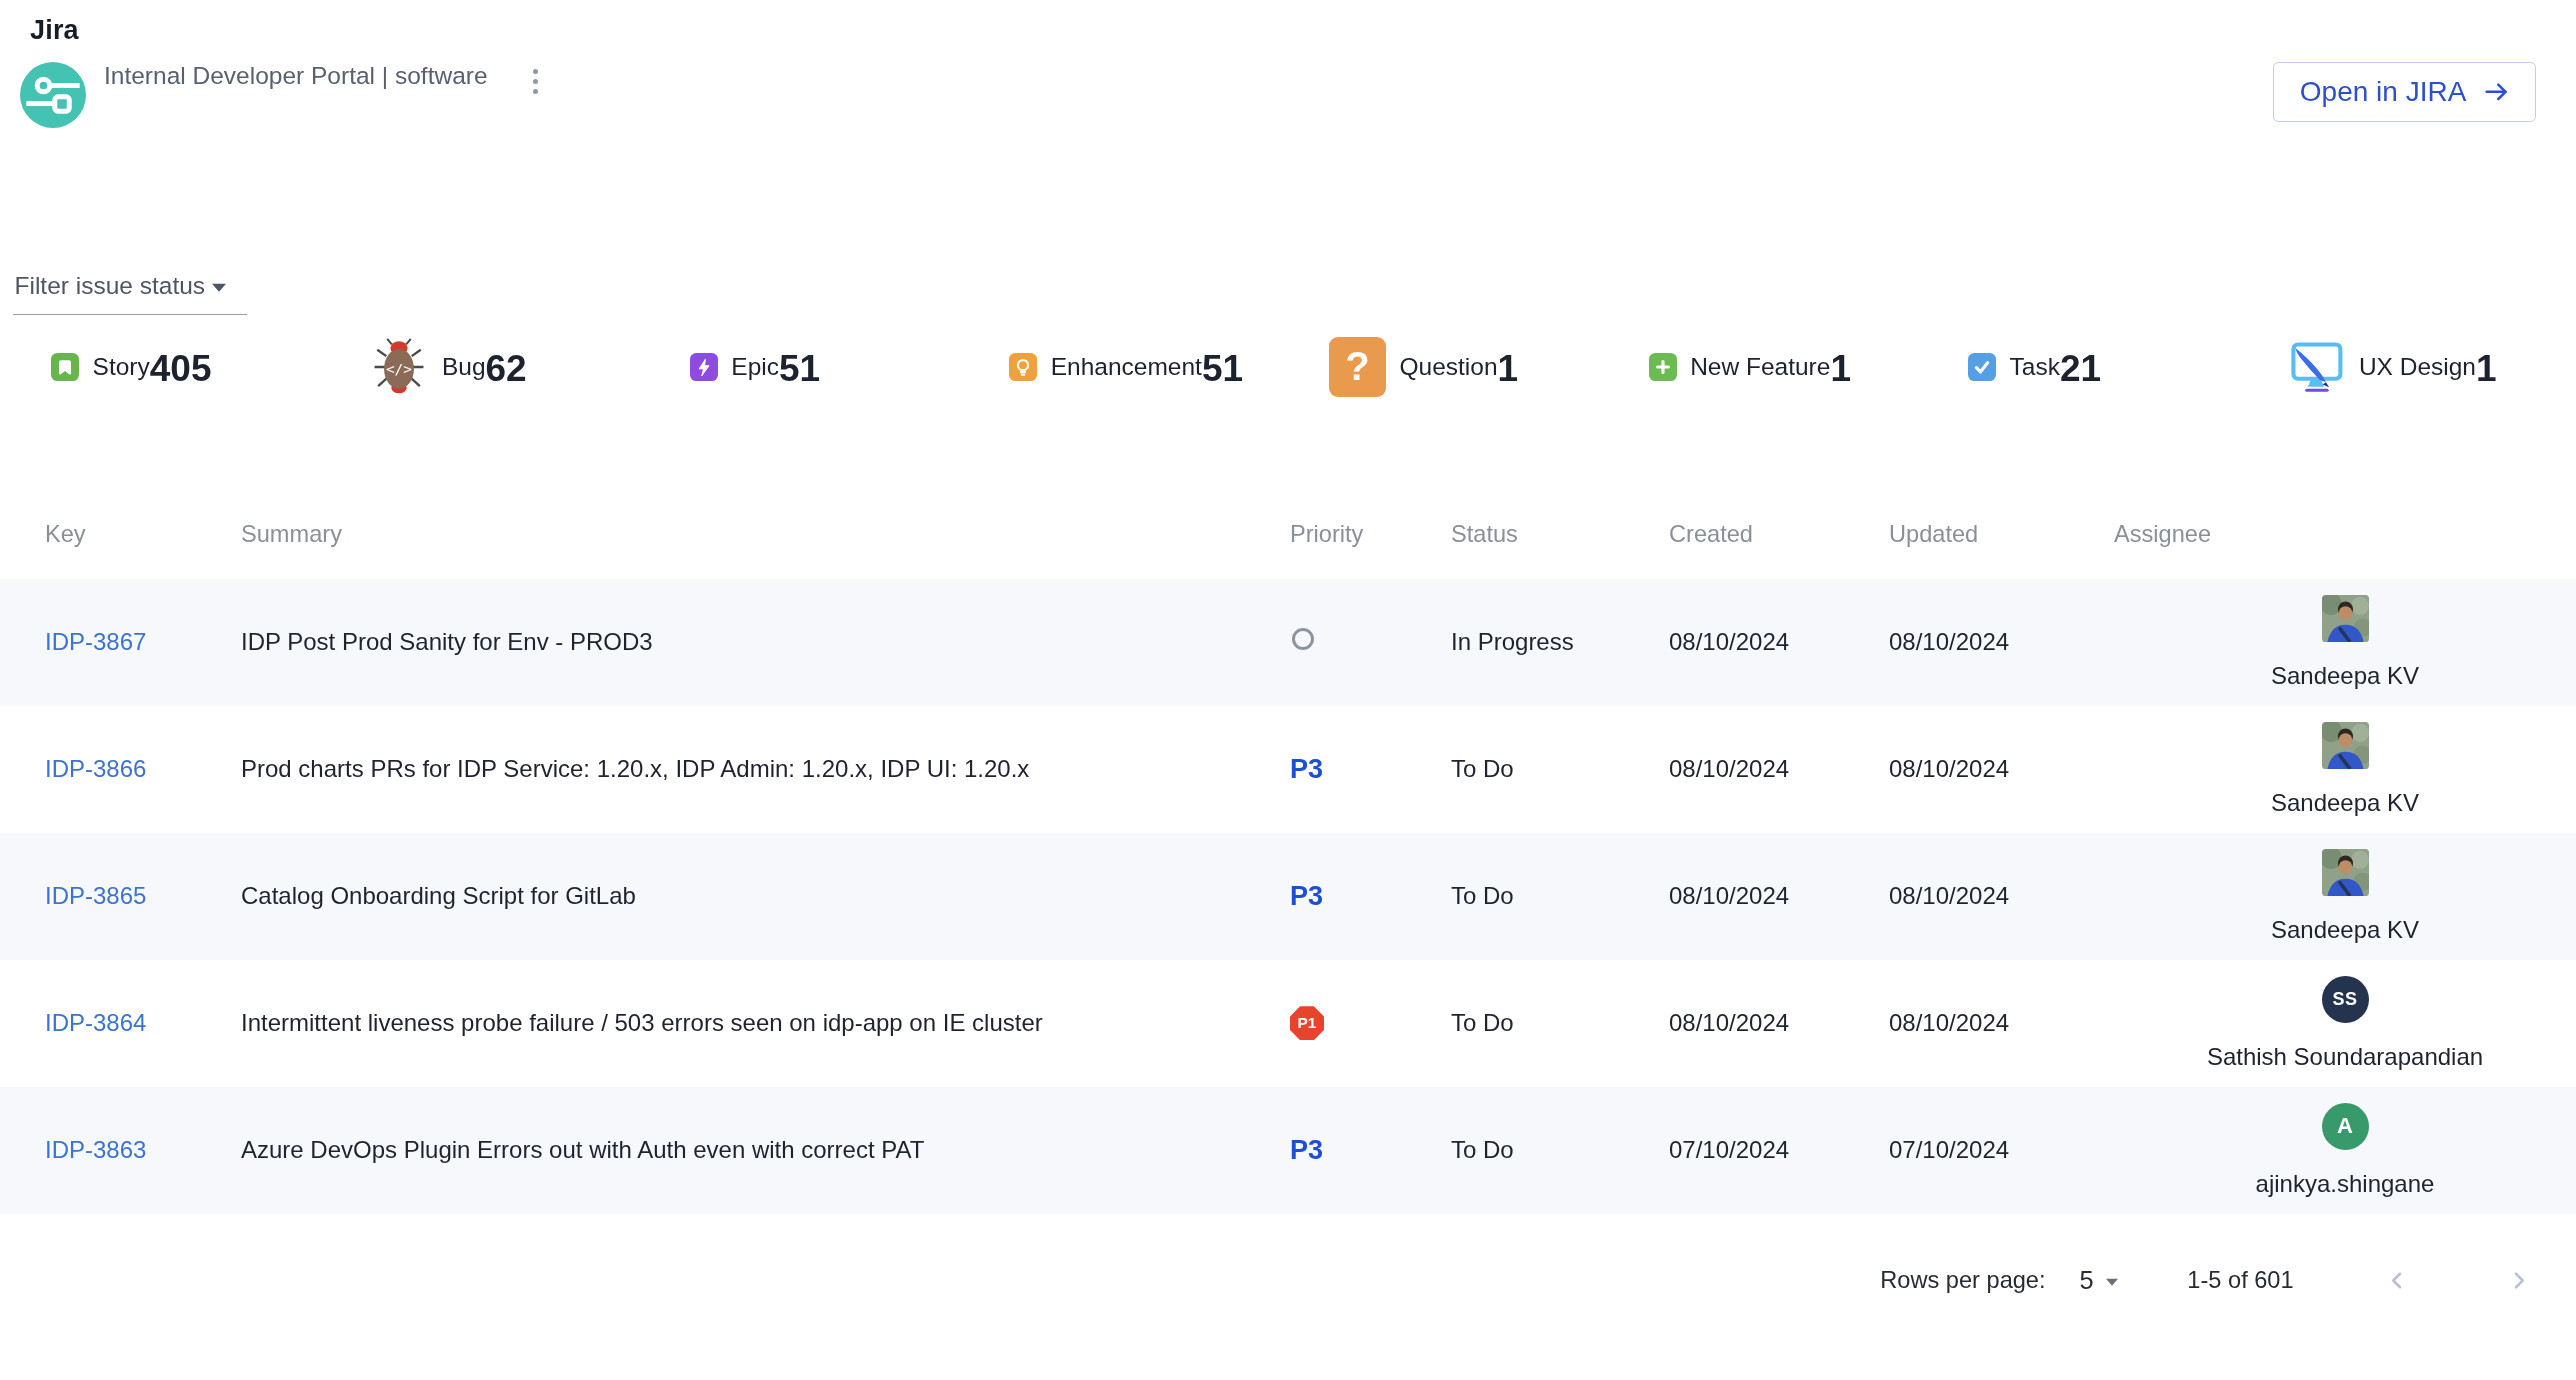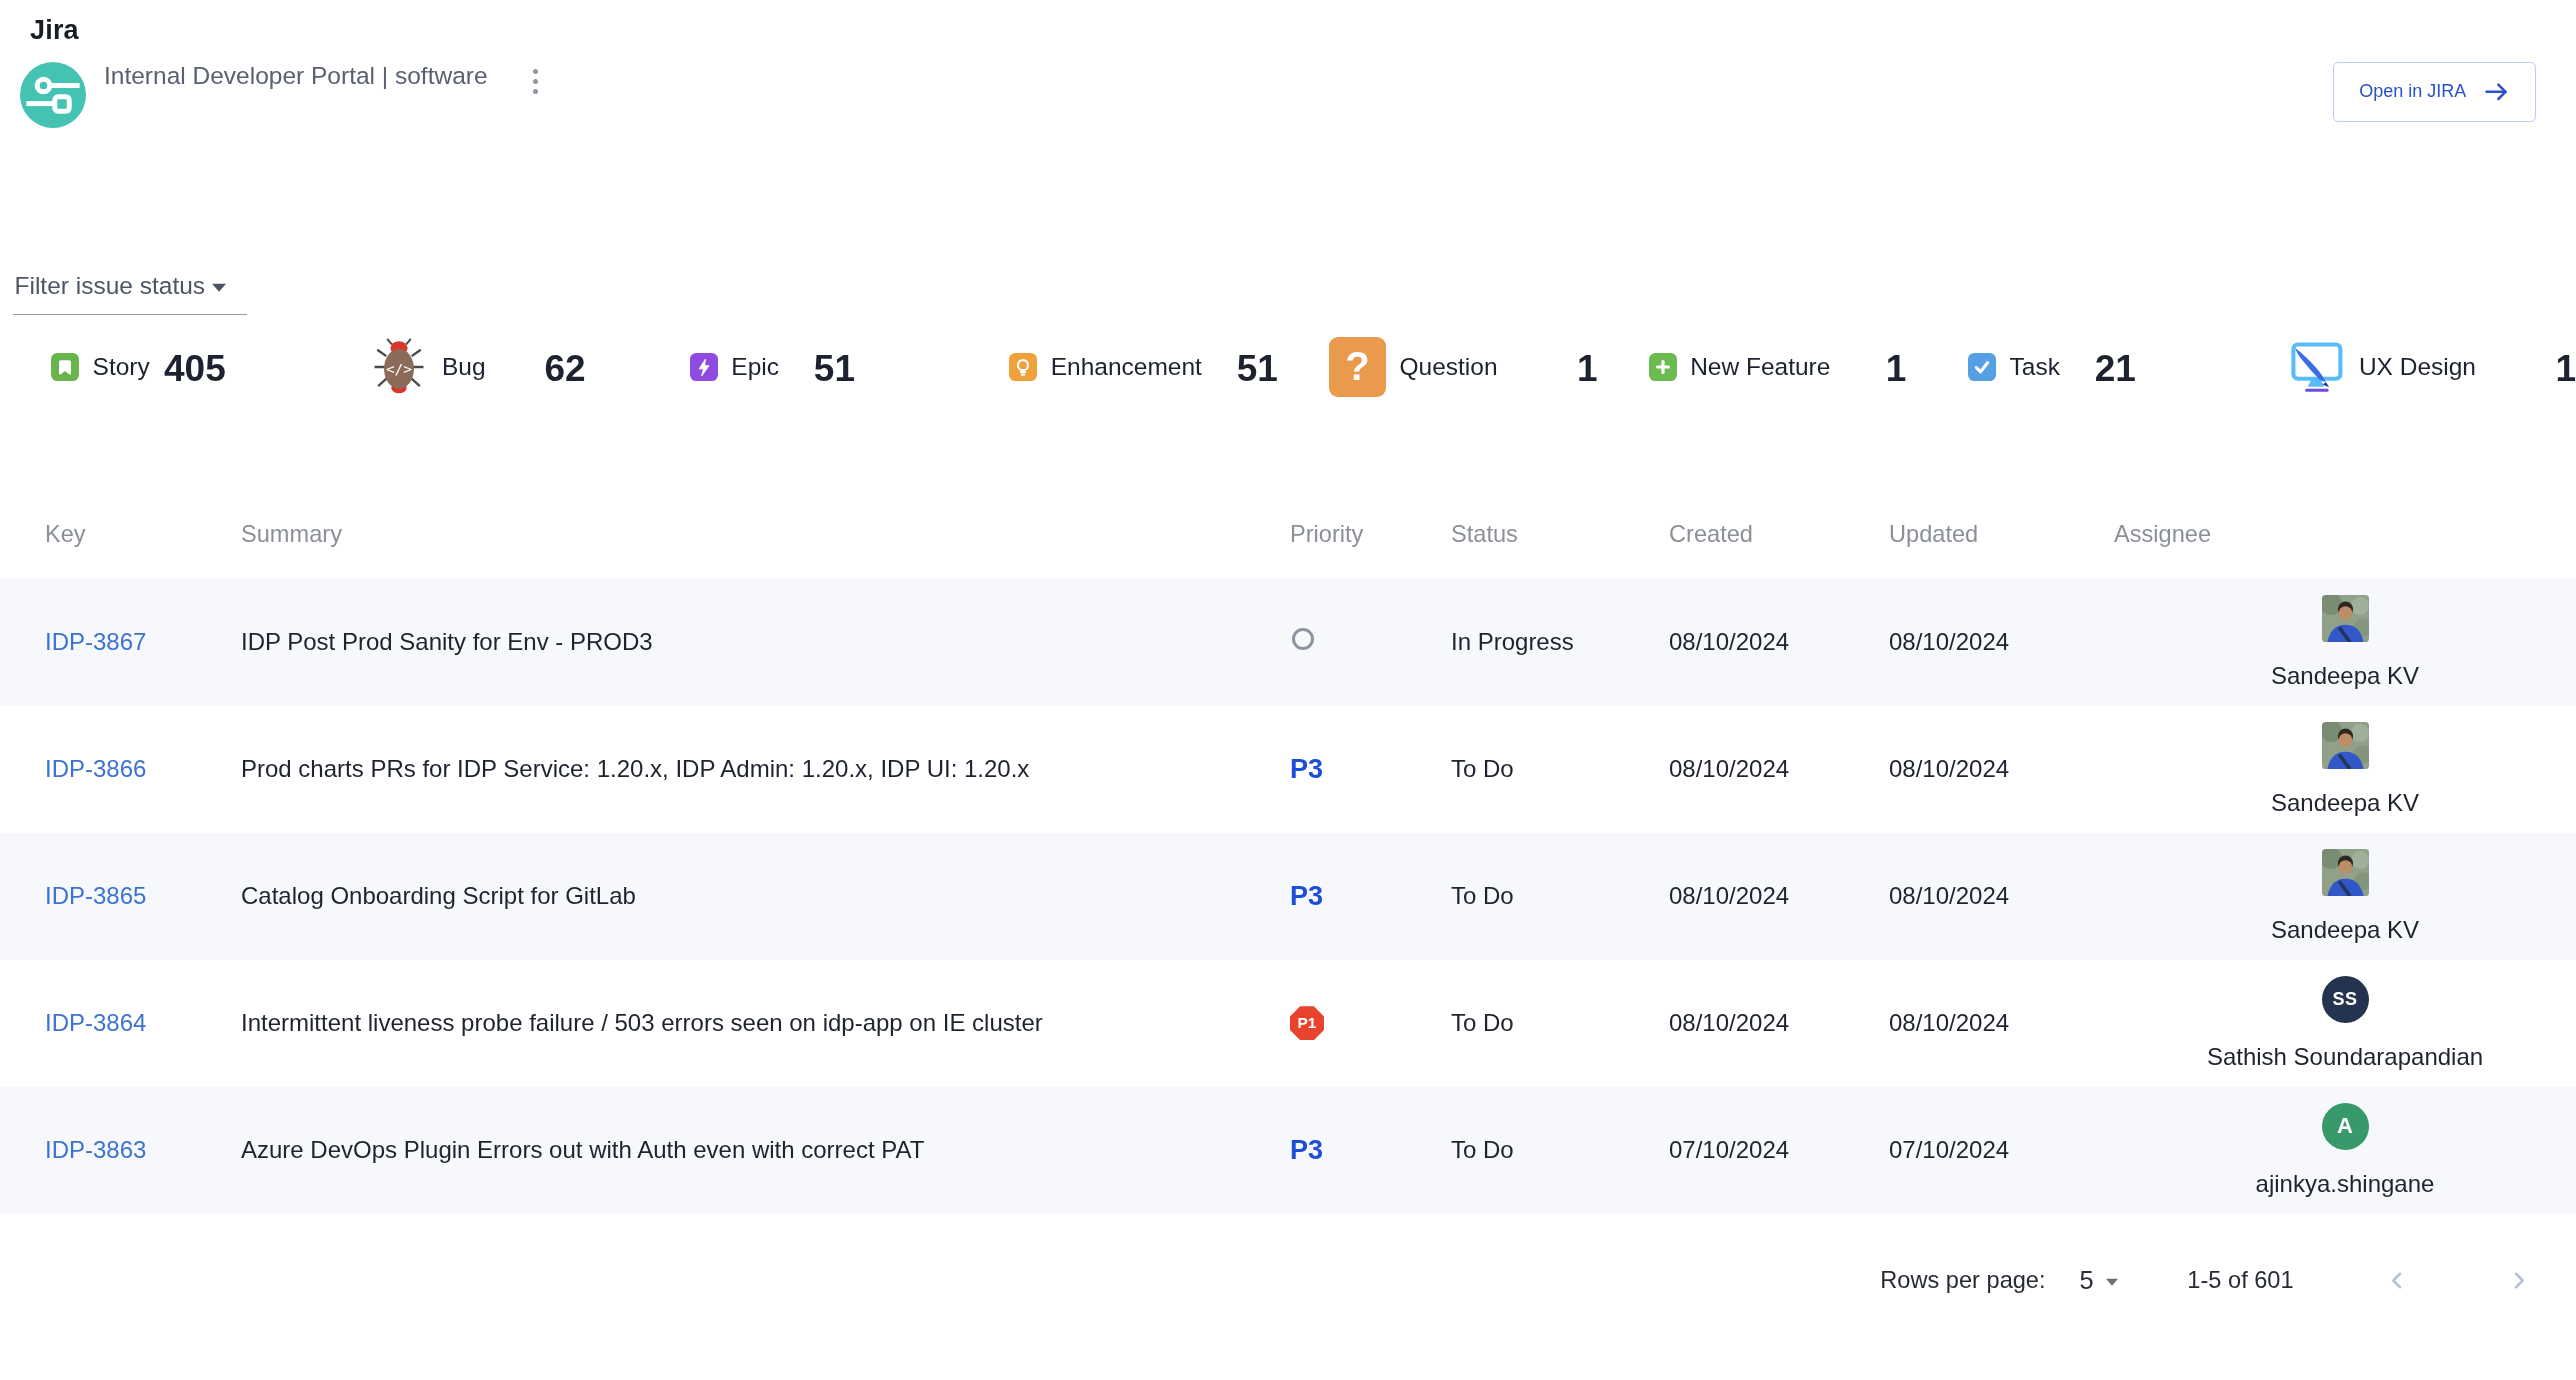--- a/index.html
+++ b/index.html
@@ -13,36 +13,36 @@
   .page-title { font-size:27px; font-weight:700; color:#181c25; letter-spacing:0.2px; }
 
   .entity-bar { display:flex; align-items:flex-start; margin:16.3px 40px 0 20px; height:67px; }
   .logo { width:66px; height:66px; flex:0 0 auto; }
   .entity-title { margin-left:18px; font-size:24.5px; color:#596070; }
   .menu-btn { margin-left:38px; display:flex; flex-direction:column; gap:4.5px; padding:7.3px; cursor:pointer; background:none; border:none; }
   .menu-btn i { width:5.4px; height:5.4px; border-radius:50%; background:#9097a3; display:block; }
   .spacer { flex:1; }
   .open-jira-btn { display:flex; align-items:center; gap:16.3px; height:60px; padding:0 25.4px;
     background:#fff; border:1.5px solid #bfcbf3; border-radius:5.4px; color:#2c50cb;
-    font-size:18px; font-family:inherit; cursor:pointer; }
+    font-size:28px; font-family:inherit; cursor:pointer; }
 
   
   .filter-select { display:inline-flex; align-items:center; margin:143px 0 0 12.7px;
     font-size:24.5px; color:#4e5563; padding:0 9px 14.5px 1.8px; border-bottom:0.9px solid #999ea6;
     min-width:234px; cursor:pointer; }
   .caret-down { display:inline-block; width:0; height:0; margin-left:7.3px; transform:translateY(1.8px);
     border-left:7.3px solid transparent; border-right:7.3px solid transparent; border-top:8.2px solid #4e5563; }
 
   
   .stats { display:grid; grid-template-columns:repeat(8,1fr); margin-top:20px; }
   .stat { padding-left:51px; }
   .stat-inner { display:inline-flex; flex-direction:row; }
   .stat-head { display:flex; align-items:center; gap:13.6px; height:63px; }
   .stat-label { font-size:24.5px; color:#1c222e; white-space:nowrap; }
-  .stat-count { margin-top:12.7px; font-size:37px; font-weight:700; color:#1c222e; text-align:right; }
+  .stat-count { margin-top:12.7px; font-size:37px; font-weight:700; color:#1c222e; text-align:left; }
   .w-s { width:76px; } .w-l { width:100px; }
   .ticon { width:28px; height:28px; border-radius:6.3px; display:inline-flex; align-items:center; justify-content:center; flex:0 0 auto; }
   .bigicon { display:inline-flex; flex:0 0 auto; }
   .q-icon { width:57px; height:60px; border-radius:9px; background:#ea9a4d; color:#fff;
     display:inline-flex; align-items:center; justify-content:center; flex:0 0 auto; }
   .q-icon::after { content:"?"; font-size:40px; font-weight:700; }
 
   
   .issues-table { margin-top:89px; }
   .thead, .trow { display:grid; grid-template-columns:196px 1049px 161px 218px 220px 225px 1fr;

